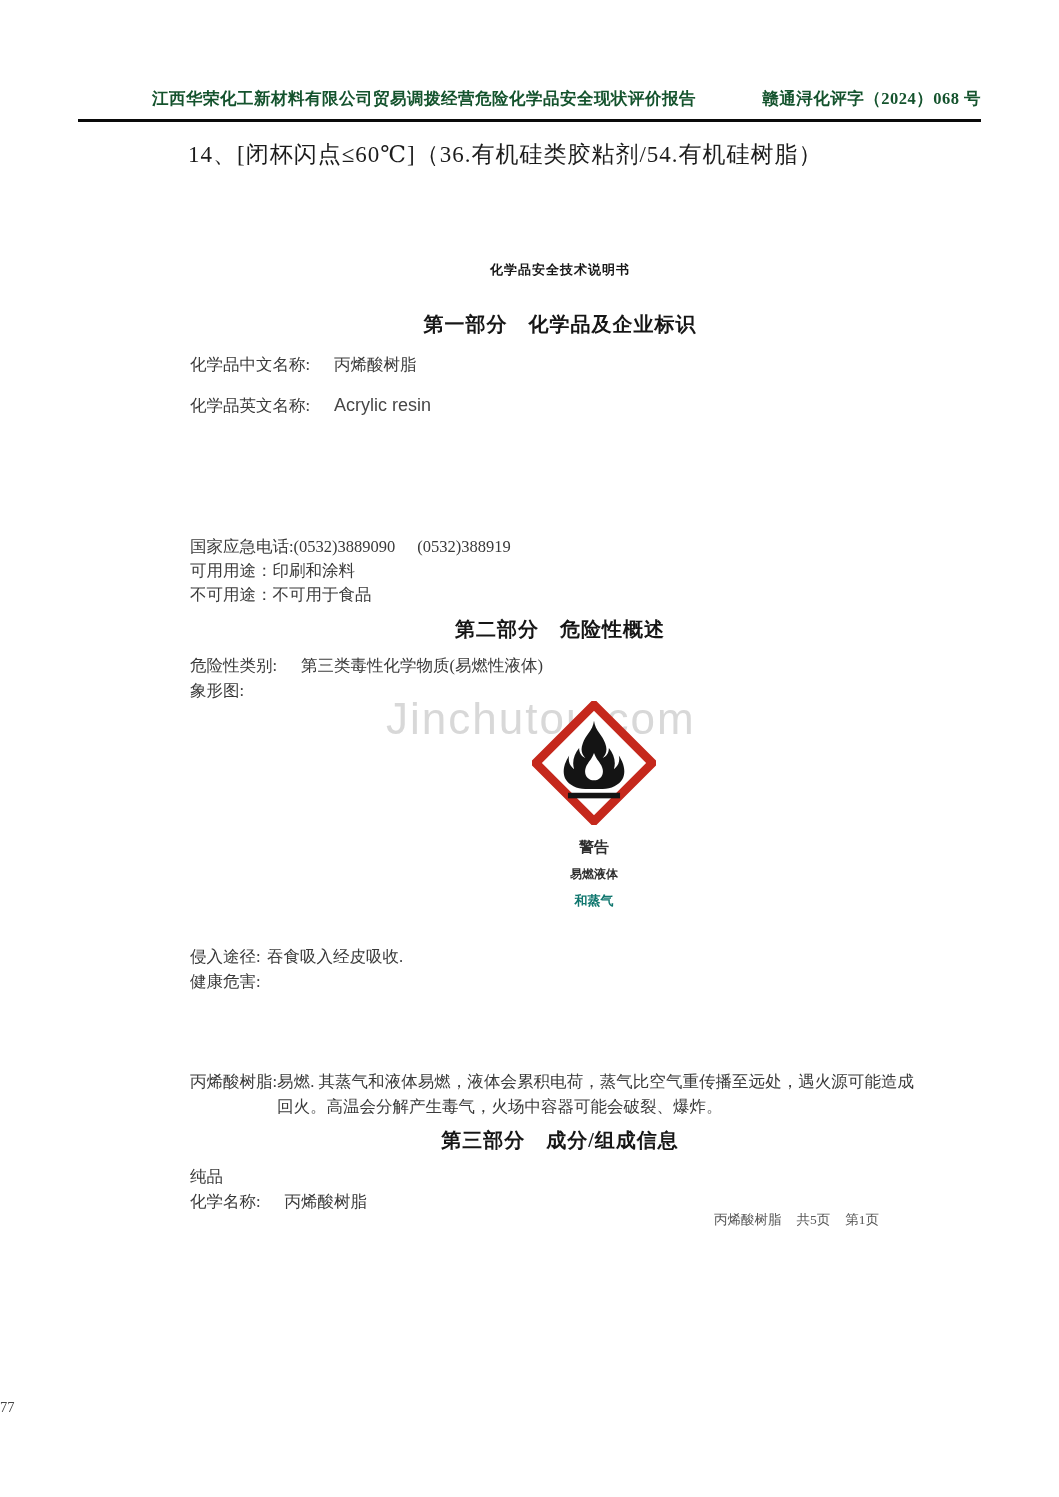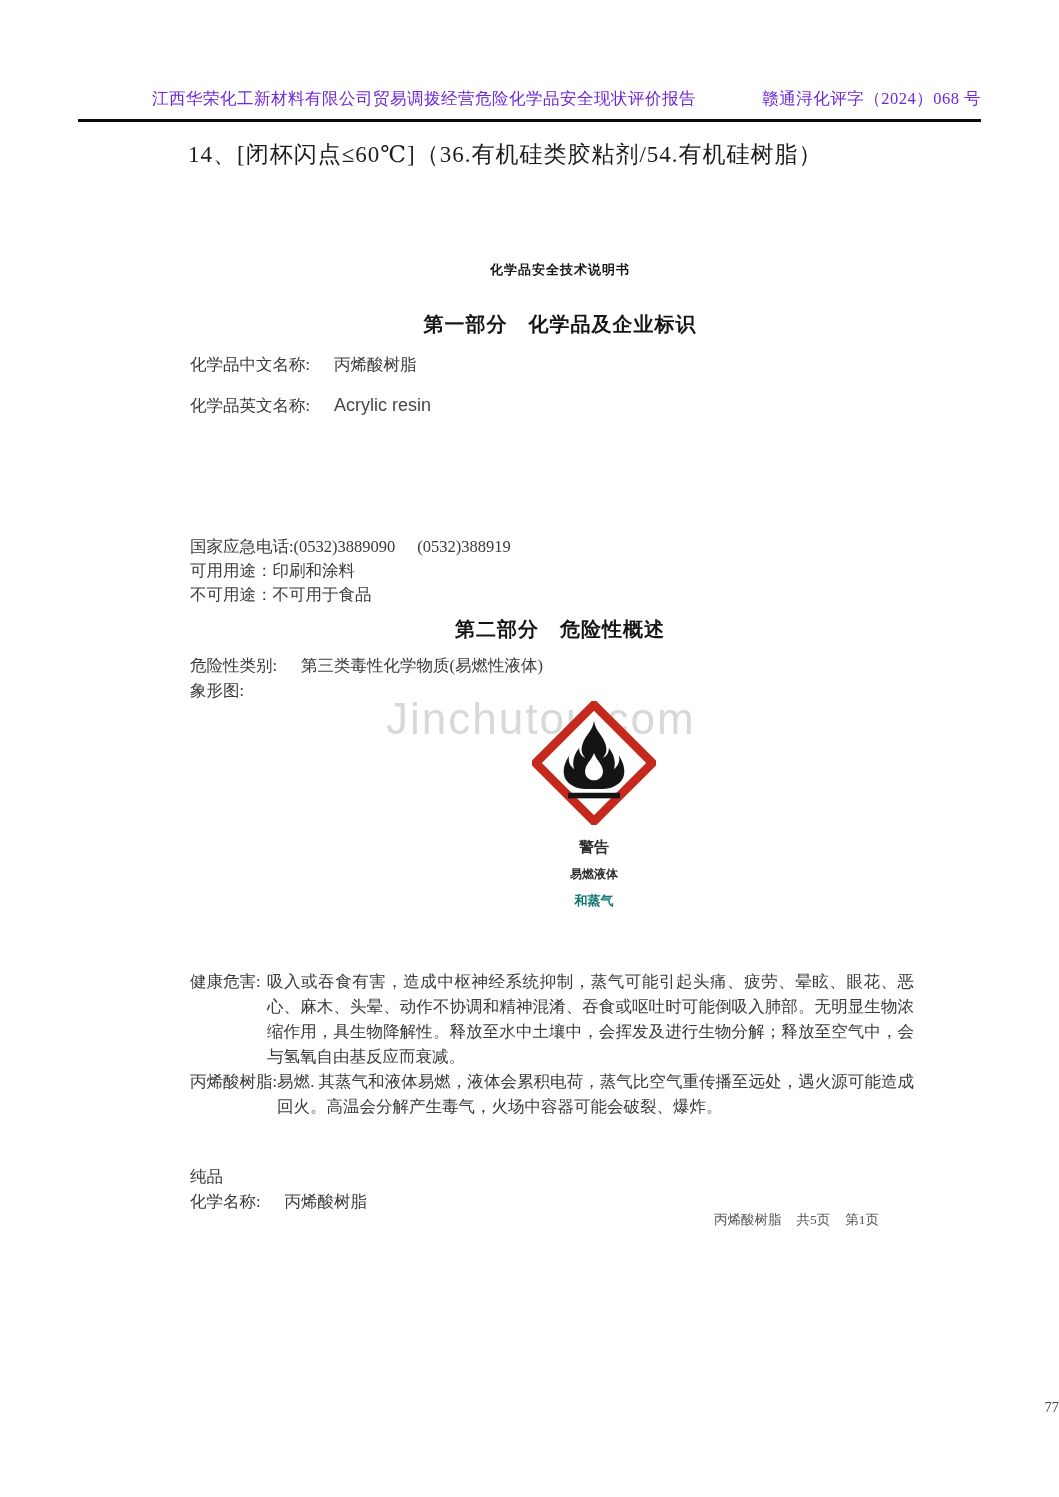--- a/index.html
+++ b/index.html
@@ -11,21 +11,21 @@
     font-family:"Liberation Serif","DejaVu Serif",serif;
     color:#333;
     overflow:hidden;
   }
   
   .header {
     position:absolute; left:78px; top:88px; width:903px;
     border-bottom:3.5px solid #0a0a0a;
     padding-bottom:9px;
     display:flex; justify-content:space-between; align-items:flex-end;
-    font-weight:normal; font-size:16.5px; color:#6d28d9;
+    font-weight:bold; font-size:16.5px; color:#14532d;
     letter-spacing:0.5px;
   }
   .header .h-left { margin-left:74px; }
   .header .h-right { white-space:nowrap; }
 
   .doc-heading {
     position:absolute; left:188px; top:139px;
     font-size:23px; color:#1c1c1c; letter-spacing:1px;
   }
 
@@ -67,21 +67,21 @@
   .hazard-line1  { position:absolute; left:532px; top:866px; width:124px; text-align:center; font-size:12px; font-weight:bold; color:#2e2e2e; }
   .hazard-line2  { position:absolute; left:532px; top:892px; width:124px; text-align:center; font-size:13px; font-weight:bold; color:#0f766e; }
 
   .footer-line {
     position:absolute; right:180px; top:1211px;
     display:flex; gap:15px;
     font-size:13.5px; color:#555;
   }
   .page-number {
     position:absolute; left:0; top:1399px; width:1059px;
-    text-align:right; font-size:14.5px; color:#444;
+    text-align:left; font-size:14.5px; color:#444;
   }
 </style>
 </head>
 <body>
 
 <div class="page">
 
   <div class="header">
     <span class="h-left">江西华荣化工新材料有限公司贸易调拨经营危险化学品安全现状评价报告</span>
     <span class="h-right">赣通浔化评字（2024）068 号</span>
@@ -129,31 +129,35 @@
       <path fill="#141414" d="M50,16 C51,24 57,28 59,34 C61,39 60,43 57,46 C60,45 62,42 62,38 C66,43 68,49 66,55 C70,52 71,48 70,44 C74,50 76,57 73,63 C70,68 64,71 57,71 L43,71 C36,71 30,68 27,63 C24,57 26,50 30,44 C29,48 30,52 34,55 C32,49 34,43 38,38 C38,42 40,45 43,46 C40,43 39,39 41,34 C43,28 49,24 50,16 Z"></path>
       <path fill="#ffffff" d="M50,42 C52,48 56,50 57,55 C58,60 55,64 50,64 C45,64 42,60 43,55 C44,50 48,48 50,42 Z"></path>
       <rect x="29" y="74" width="42" height="4.5" fill="#141414"></rect>
     </svg>
   </div>
 
   <div class="signal-word">警告</div>
   <div class="hazard-line1">易燃液体</div>
   <div class="hazard-line2">和蒸气</div>
 
+  <div class="para" style="top:944px">
+    <span class="lbl">侵入途径:</span>
+    <span class="txt">吞食吸入经皮吸收.</span>
+  </div>
 
   <div class="para" style="top:969px">
     <span class="lbl">健康危害:</span>
-    <span class="txt">吸入或吞食有害，造成中枢神经系统抑制，蒸气可能引起头痛、疲劳、晕眩、眼花、恶心、麻木、头晕、动作不协调和精神混淆、吞食或呕吐时可能倒吸入肺部。无明显生物浓缩作用，具生物降解性。释放至水中土壤中，会挥发及进行生物分解；释放至空气中，会与氢氧自由基反应而衰减。</span>
   </div>
 
   <div class="para" style="top:1069px">
     <span class="lbl">丙烯酸树脂:</span>
     <span class="txt">易燃. 其蒸气和液体易燃，液体会累积电荷，蒸气比空气重传播至远处，遇火源可能造成回火。高温会分解产生毒气，火场中容器可能会破裂、爆炸。</span>
   </div>
 
+  <div class="centered sec-heading sec3">第三部分　成分/组成信息</div>
 
   <div class="line" style="top:1166px">纯品</div>
 
   <div class="line" style="top:1191px">
     <span class="lbl">化学名称:</span><span>丙烯酸树脂</span>
   </div>
 
   <div class="footer-line">
     <span>丙烯酸树脂</span>
     <span>共5页</span>

